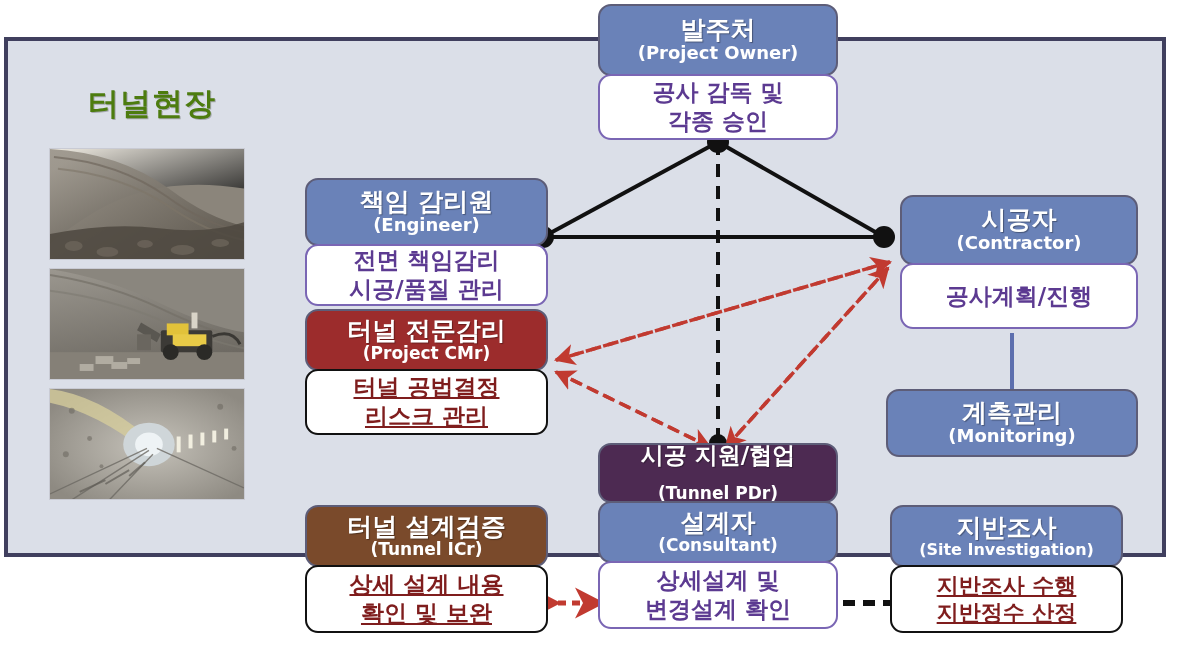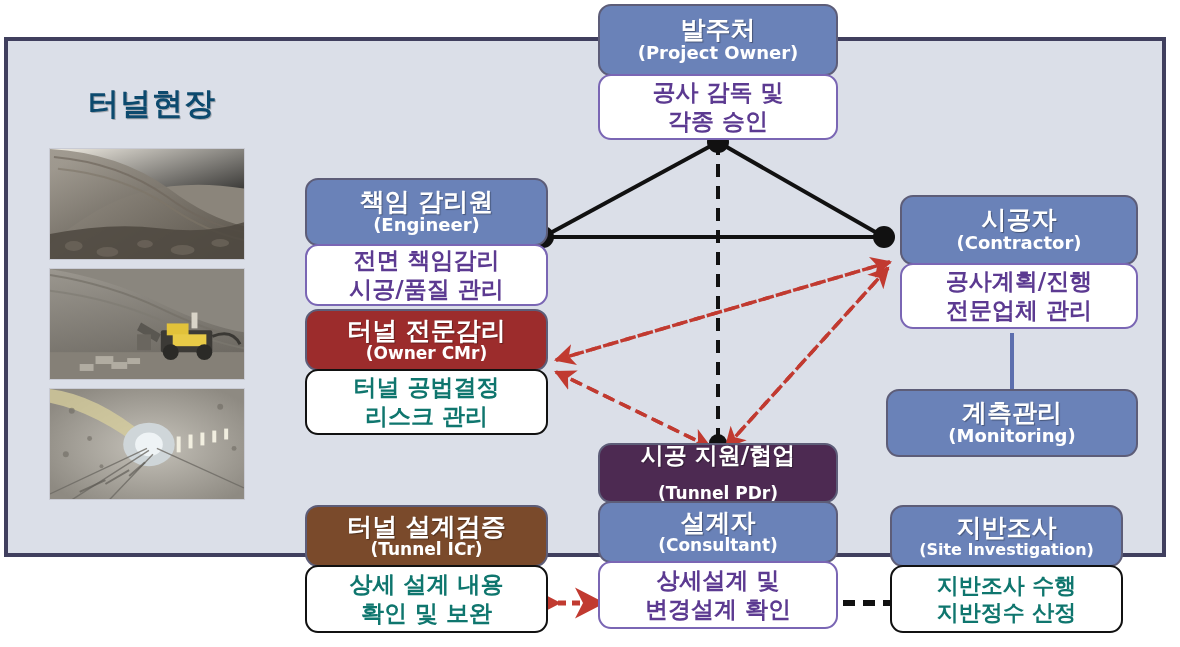--- a/index.html
+++ b/index.html
@@ -9,21 +9,21 @@
   }
   #stage{position:absolute;left:0;top:0;width:1180px;height:647px;}
 
   
   .site-panel{
     position:absolute;left:4px;top:37px;width:1162px;height:520px;
     background:#dbdfe8;border:4px solid #403f5e;box-sizing:border-box;
   }
   .site-title{
     position:absolute;left:88px;top:83px;
-    font-size:31px;font-weight:bold;color:#0c4a6e;letter-spacing:1px;
+    font-size:31px;font-weight:bold;color:#4d7c0f;letter-spacing:1px;
     text-shadow:1px 1px 0 rgba(0,0,0,.25);
   }
 
   
   .photo{
     position:absolute;left:49px;width:196px;height:112px;
     background:#8d8madd;overflow:hidden;border:1px solid #c9cbd4;
     box-sizing:border-box;
   }
   .ph1{top:148px;}
@@ -39,21 +39,21 @@
   .seg .en{font-weight:bold;line-height:1.12;}
 
   
   .hd-blue{background:#6a82b8;border:2px solid #5d5d78;color:#ffffff;}
   .hd-red{background:#9c2c2c;border:2px solid #5d5d78;color:#ffffff;}
   .hd-purple{background:#4d2a52;border:2px solid #5d5d78;color:#ffffff;}
   .hd-brown{background:#7a4a2b;border:2px solid #5d5d78;color:#ffffff;}
 
   
   .bd-purple{background:#ffffff;border:2px solid #7a66b4;color:#5c3a91;}
-  .bd-black{background:#ffffff;border:2px solid #111111;color:#0f766e;}
+  .bd-black{background:#ffffff;border:2px solid #111111;color:#7f1d1d;text-decoration:underline;}
 
   .hd-blue .ko,.hd-red .ko,.hd-purple .ko,.hd-brown .ko{
     text-shadow:1px 1px 1px rgba(0,0,0,.35);
   }
 
   
   .ko-24{font-size:25px;}
   .ko-22{font-size:23px;}
   .en-17{font-size:18px;}
   .en-16{font-size:17px;}
@@ -228,36 +228,35 @@
     <div class="seg hd-blue" style="height:68px;">
       <div class="ko ko-24">책임 감리원</div>
       <div class="en en-17">(Engineer)</div>
     </div>
     <div class="seg bd-purple" style="height:62px;margin-top:-2px;">
       <div class="bd-22">전면 책임감리</div>
       <div class="bd-22">시공/품질 관리</div>
     </div>
     <div class="seg hd-red" style="height:62px;margin-top:3px;">
       <div class="ko ko-24">터널 전문감리</div>
-      <div class="en en-16">(Owner CMr)</div>
+      <div class="en en-16">(Project CMr)</div>
     </div>
     <div class="seg bd-black" style="height:66px;margin-top:-2px;">
       <div class="bd-22">터널 공법결정</div>
       <div class="bd-22">리스크 관리</div>
     </div>
   </div>
 
   <div class="card" style="left:886px;top:195px;width:252px;height:138px;padding-left:14px;">
     <div class="seg hd-blue" style="height:70px;">
       <div class="ko ko-24">시공자</div>
       <div class="en en-17">(Contractor)</div>
     </div>
     <div class="seg bd-purple" style="height:66px;margin-top:-2px;">
       <div class="bd-22">공사계획/진행</div>
-      <div class="bd-22">전문업체 관리</div>
     </div>
   </div>
 
   <div class="card" style="left:886px;top:389px;width:252px;height:68px;">
     <div class="seg hd-blue" style="height:68px;">
       <div class="ko ko-24">계측관리</div>
       <div class="en en-17">(Monitoring)</div>
     </div>
   </div>
 

